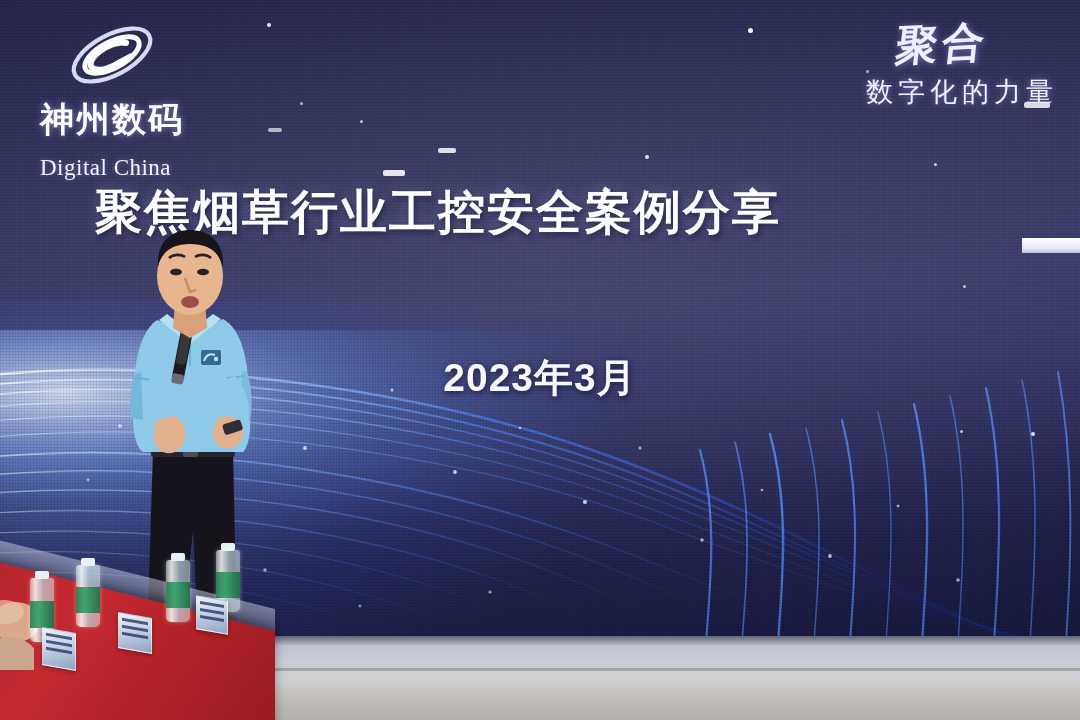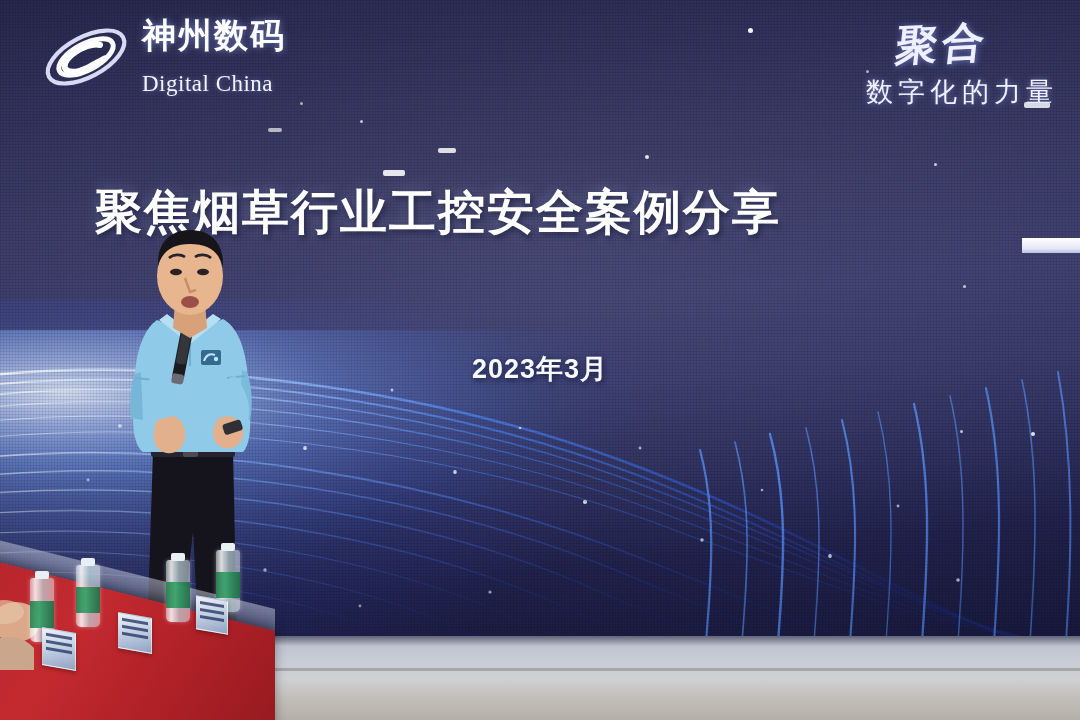--- a/index.html
+++ b/index.html
@@ -71,20 +71,21 @@
     border-radius: 2px;
     pointer-events: none;
   }
 
   
   .brand {
     position: absolute;
     left: 40px; top: 18px;
     display: flex; align-items: center; gap: 10px;
     z-index: 8;
+    flex-direction: column;
   }
   .brand-mark { width: 92px; height: 74px; flex: none; }
   .brand-text { line-height: 1; }
   .brand-cn {
     font-size: 34px; font-weight: 700; color: #fdfdff;
     letter-spacing: 2px;
     text-shadow: 0 0 7px rgba(170,190,255,0.55);
   }
   .brand-en {
     font-size: 23px; font-weight: 400; color: #f2f4ff;
@@ -128,21 +129,21 @@
     color: #ffffff;
     letter-spacing: 2px;
     z-index: 7;
     text-shadow: 2px 3px 7px rgba(10,10,40,0.75), 0 0 14px rgba(190,205,255,0.35);
     white-space: nowrap;
   }
   .slide-date {
     position: absolute;
     left: 0; top: 351px; width: 1080px;
     text-align: center;
-    font-size: 27px;
+    font-size: 39px;
     font-weight: 700;
     color: #f8f9ff;
     letter-spacing: 1px;
     z-index: 7;
     text-shadow: 1px 2px 6px rgba(10,10,40,0.7);
   }
   .slide-company {
     position: absolute;
     left: 0; top: 454px; width: 1080px;
     text-align: center;

